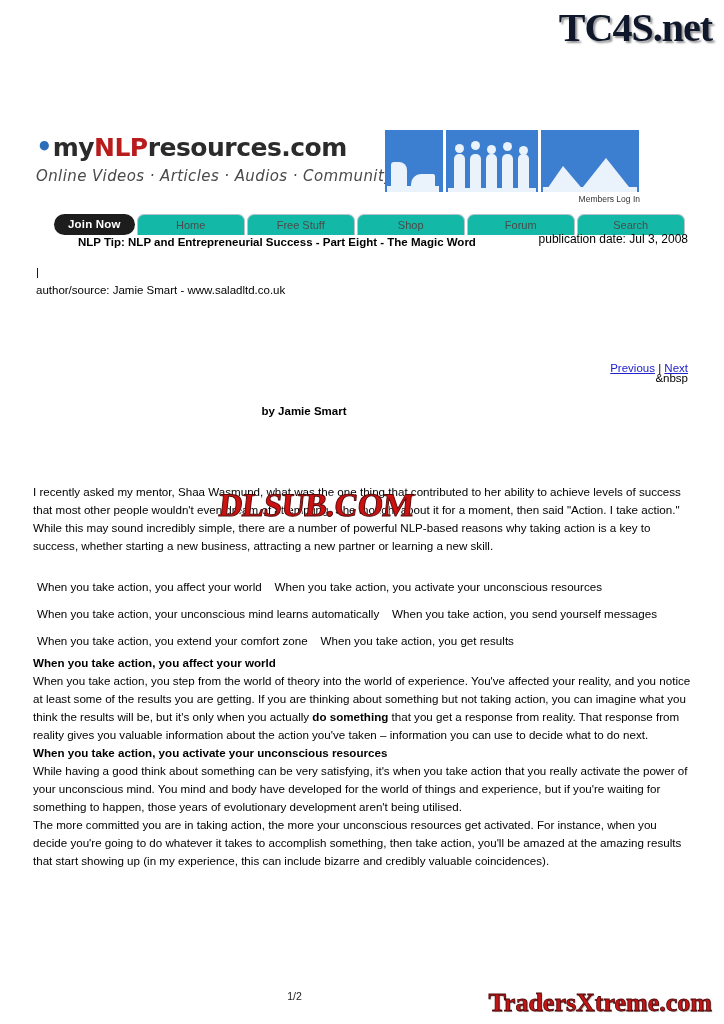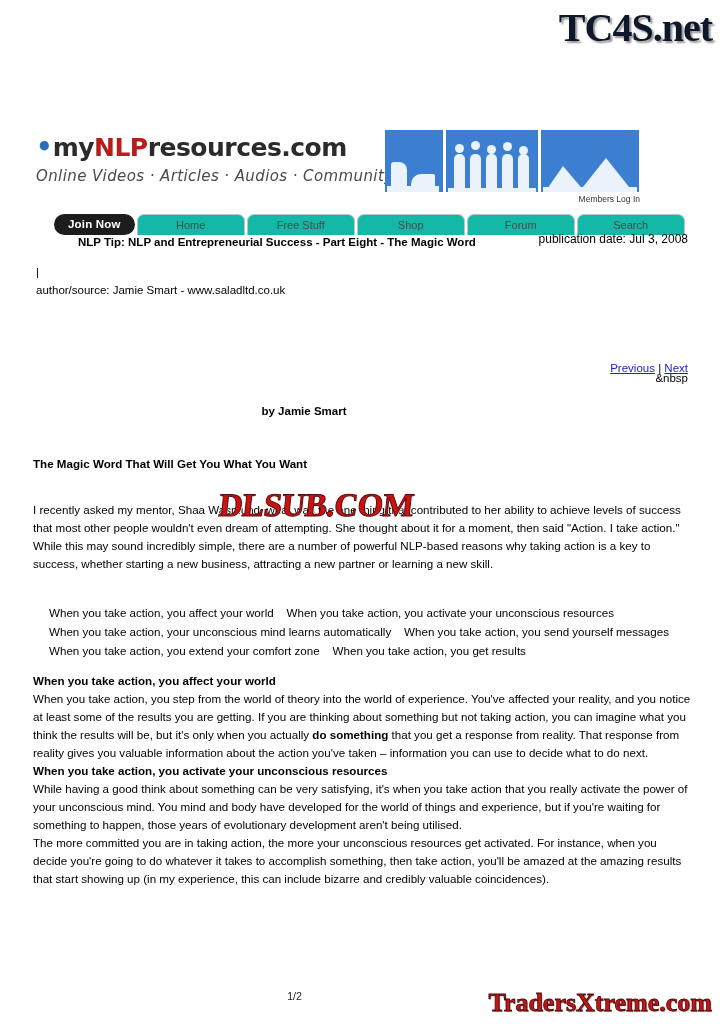--- a/index.html
+++ b/index.html
@@ -215,23 +215,23 @@
     line-height: 18px;
   }
   .body-copy p { margin: 0; }
   .subhead {
     font-weight: bold;
     margin-top: 0;
   }
   .gap-lg { height: 28px; }
   .gap-md { height: 18px; }
   .bullets {
-    margin: 12px;
+    margin: 0;
     padding: 0 0 0 4px;
-    line-height: 19px;
+    line-height: 27px;
   }
   .bullets span { white-space: nowrap; }
 
   
   .dlsub {
     position: absolute;
     left: 219px;
     top: 487px;
     font-family: "Liberation Serif", serif;
     font-weight: bold;
@@ -327,21 +327,20 @@
   <a href="#">Previous</a>
   <span class="sep">|</span>
   <a href="#">Next</a>
 </div>
 <div class="nbsp">&amp;nbsp</div>
 
 <div class="byline">by Jamie Smart</div>
 
 <div class="body-copy">
 
-  <p class="subhead">The Magic Word That Will Get You What You Want</p>
 
   <div class="gap-lg"></div>
 
   <p>I recently asked my mentor, Shaa Wasmund, what was the one thing that contributed to her ability to achieve levels of success that most other people wouldn't even dream of attempting. She thought about it for a moment, then said "Action. I take action." While this may sound incredibly simple, there are a number of powerful NLP-based reasons why taking action is a key to success, whether starting a new business, attracting a new partner or learning a new skill.</p>
 
   <div class="gap-md"></div>
 
   <div class="bullets">
     <span>When you take action, you affect your world</span>&nbsp;&nbsp;&nbsp;
     <span>When you take action, you activate your unconscious resources</span>&nbsp;&nbsp;&nbsp;

